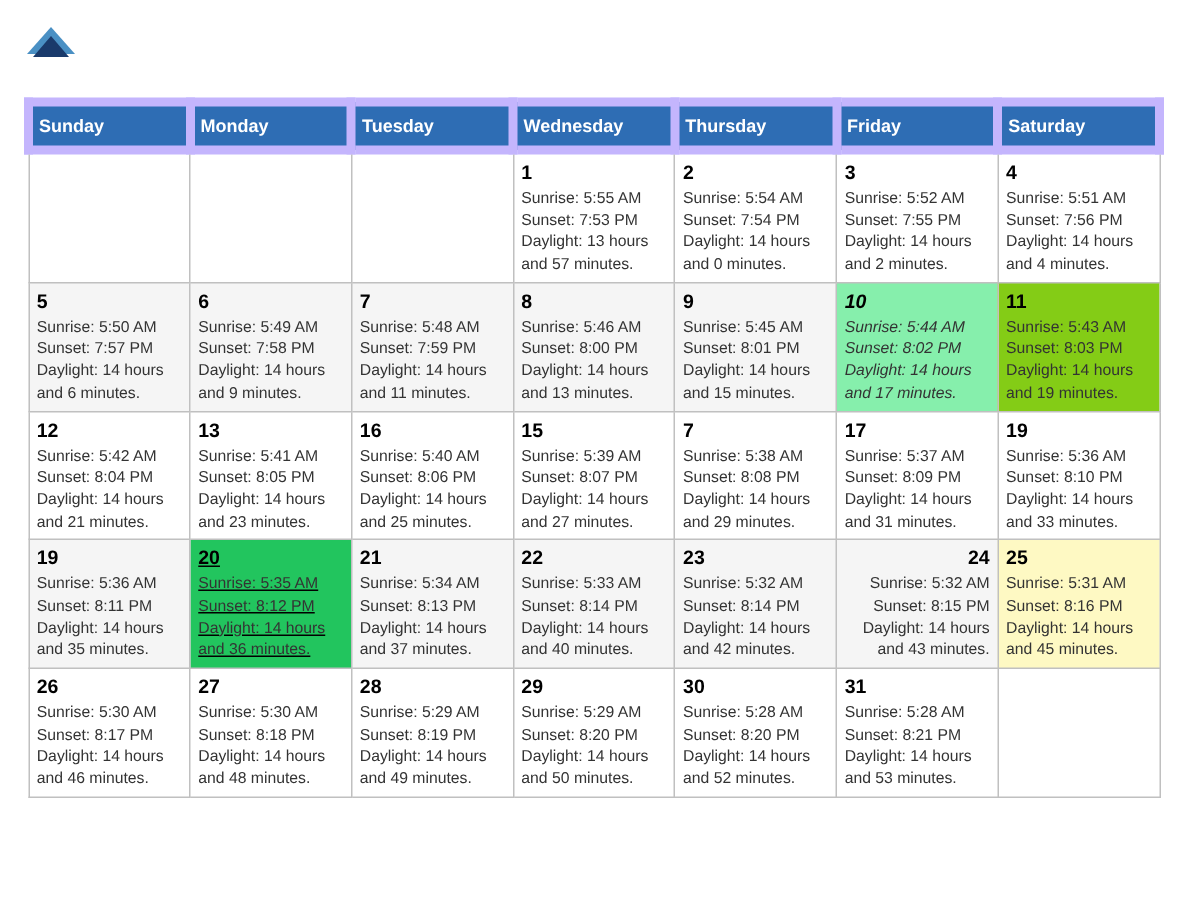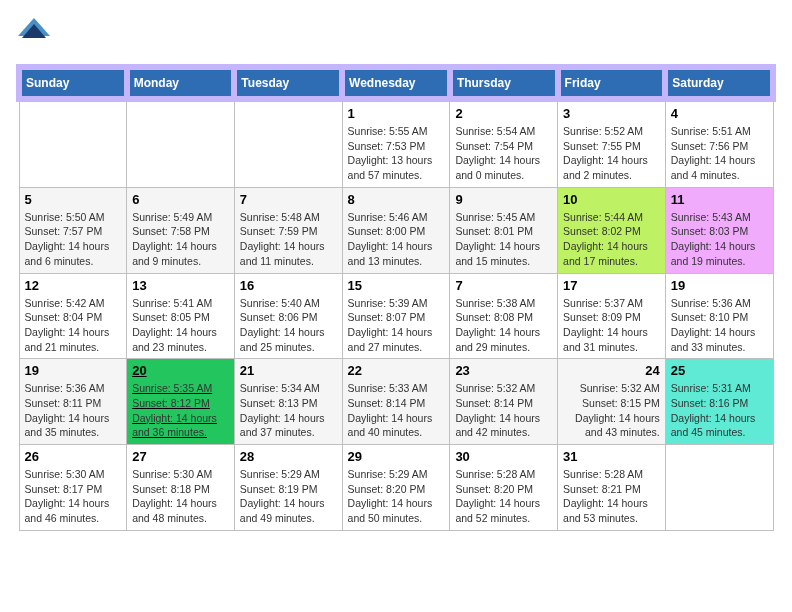--- a/index.html
+++ b/index.html
@@ -159,25 +159,25 @@
           <div class="day-info">Sunrise: 5:48 AM<br>Sunset: 7:59 PM<br>Daylight: 14 hours<br>and 11 minutes.</div>
         </td>
         <td style="background: rgb(245, 245, 245);">
           <div class="day-num">8</div>
           <div class="day-info">Sunrise: 5:46 AM<br>Sunset: 8:00 PM<br>Daylight: 14 hours<br>and 13 minutes.</div>
         </td>
         <td style="background: rgb(245, 245, 245);">
           <div class="day-num">9</div>
           <div class="day-info">Sunrise: 5:45 AM<br>Sunset: 8:01 PM<br>Daylight: 14 hours<br>and 15 minutes.</div>
         </td>
-        <td style="background: #bef264;">
+        <td style="background: #86efac; font-style: italic;">
           <div class="day-num">10</div>
           <div class="day-info">Sunrise: 5:44 AM<br>Sunset: 8:02 PM<br>Daylight: 14 hours<br>and 17 minutes.</div>
         </td>
-        <td style="background: #f0abfc;">
+        <td style="background: #84cc16;">
           <div class="day-num">11</div>
           <div class="day-info">Sunrise: 5:43 AM<br>Sunset: 8:03 PM<br>Daylight: 14 hours<br>and 19 minutes.</div>
         </td>
       </tr>
       <tr>
         <td>
           <div class="day-num">12</div>
           <div class="day-info">Sunrise: 5:42 AM<br>Sunset: 8:04 PM<br>Daylight: 14 hours<br>and 21 minutes.</div>
         </td>
         <td>
@@ -223,21 +223,21 @@
           <div class="day-info">Sunrise: 5:33 AM<br>Sunset: 8:14 PM<br>Daylight: 14 hours<br>and 40 minutes.</div>
         </td>
         <td style="background: rgb(245, 245, 245);">
           <div class="day-num">23</div>
           <div class="day-info">Sunrise: 5:32 AM<br>Sunset: 8:14 PM<br>Daylight: 14 hours<br>and 42 minutes.</div>
         </td>
         <td style="background: rgb(245, 245, 245); text-align: right;">
           <div class="day-num">24</div>
           <div class="day-info">Sunrise: 5:32 AM<br>Sunset: 8:15 PM<br>Daylight: 14 hours<br>and 43 minutes.</div>
         </td>
-        <td style="background: #5eead4;">
+        <td style="background: #fef9c3;">
           <div class="day-num">25</div>
           <div class="day-info">Sunrise: 5:31 AM<br>Sunset: 8:16 PM<br>Daylight: 14 hours<br>and 45 minutes.</div>
         </td>
       </tr>
       <tr>
         <td>
           <div class="day-num">26</div>
           <div class="day-info">Sunrise: 5:30 AM<br>Sunset: 8:17 PM<br>Daylight: 14 hours<br>and 46 minutes.</div>
         </td>
         <td>

